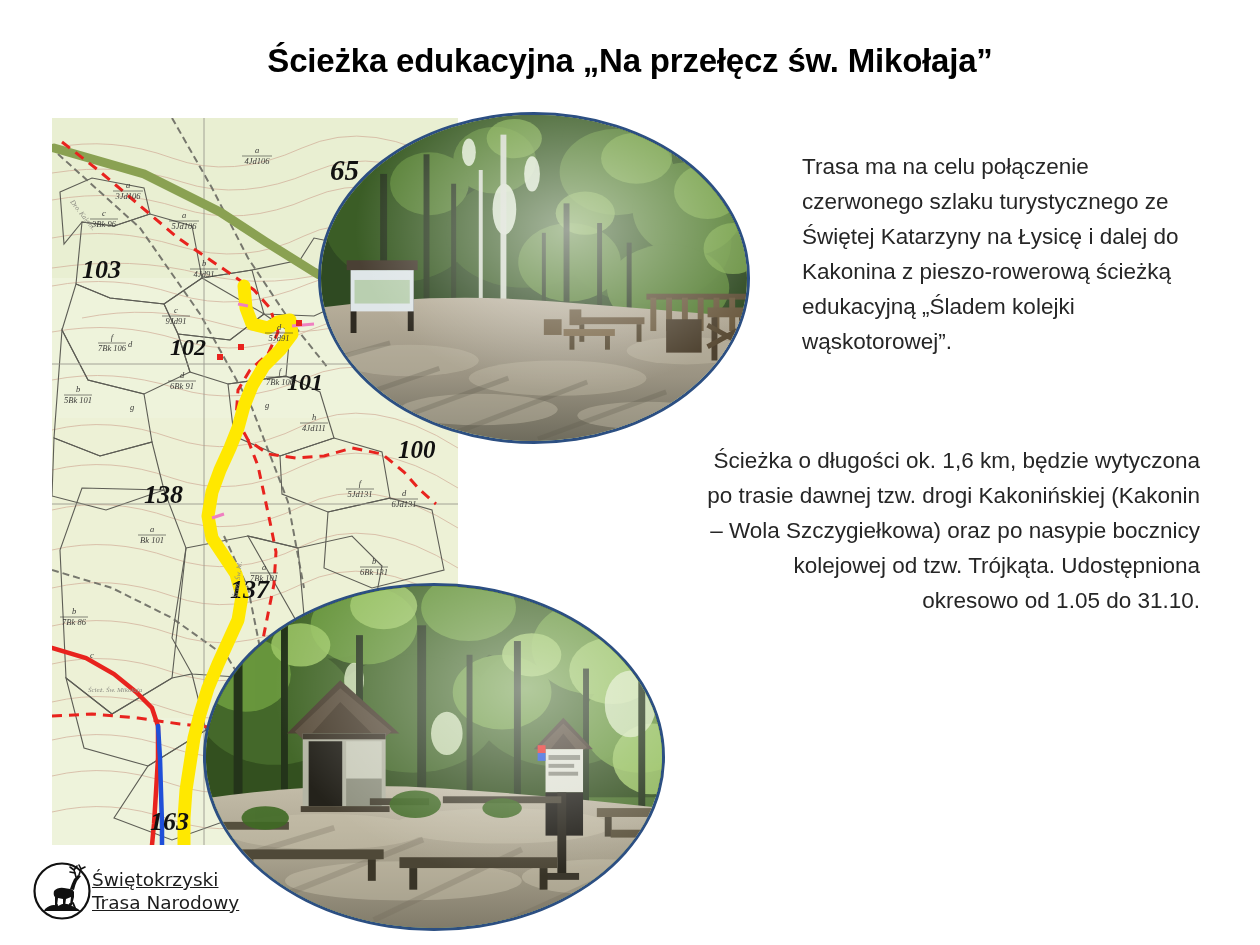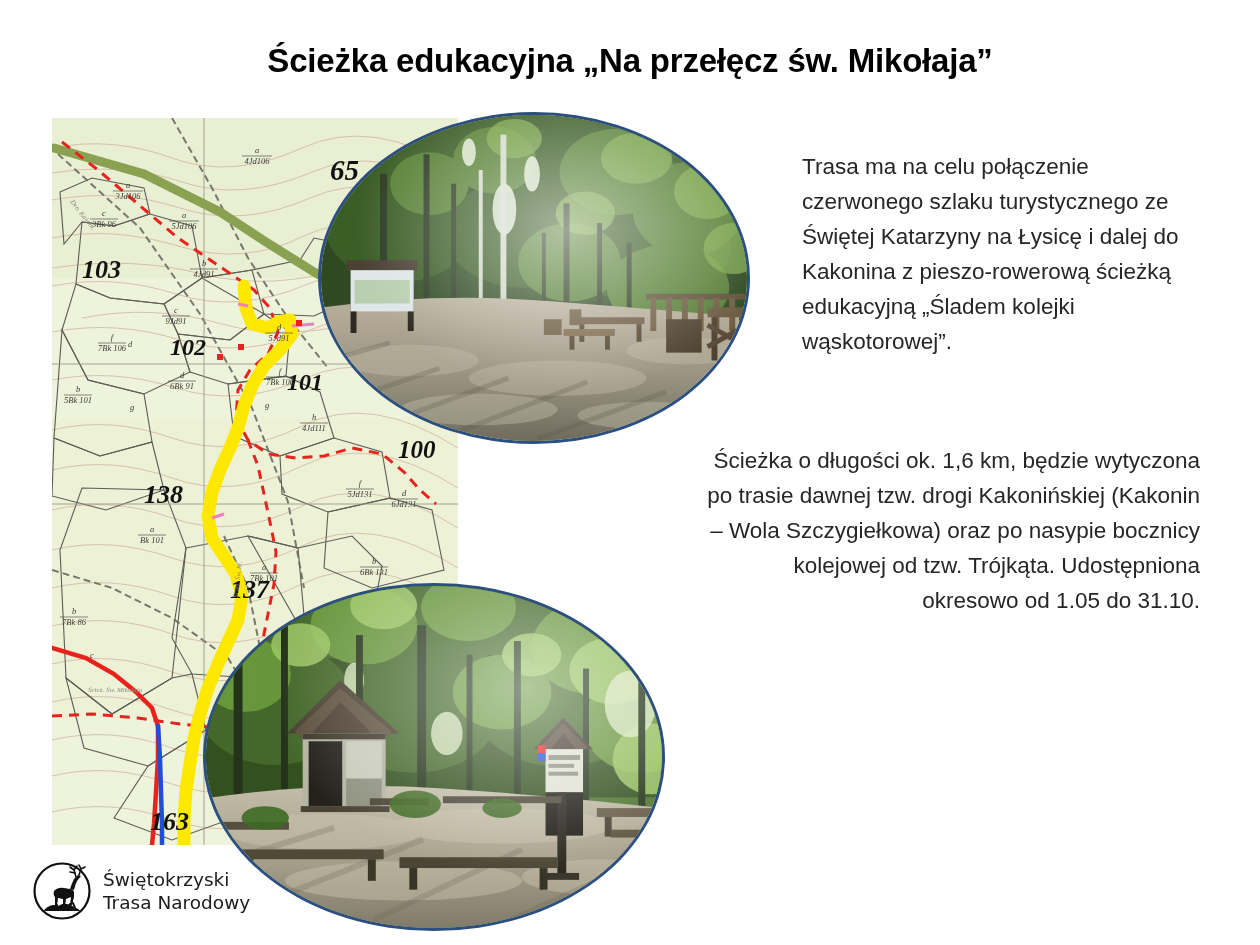--- a/index.html
+++ b/index.html
@@ -88,21 +88,21 @@
 
   
   #park-logo {
     position: absolute;
     left: 32px;
     top: 855px;
     width: 230px;
     height: 72px;
     display: flex;
     align-items: center;
-    gap: 11px;
+    text-decoration: underline;
   }
   #logo-mark { width: 60px; height: 60px; flex: 0 0 auto; }
   #logo-wordmark {
     font-family: "DejaVu Sans", "Liberation Sans", sans-serif;
     font-size: 18.5px;
     line-height: 23px;
     color: #1c1c1c;
     white-space: nowrap;
   }
 </style>

